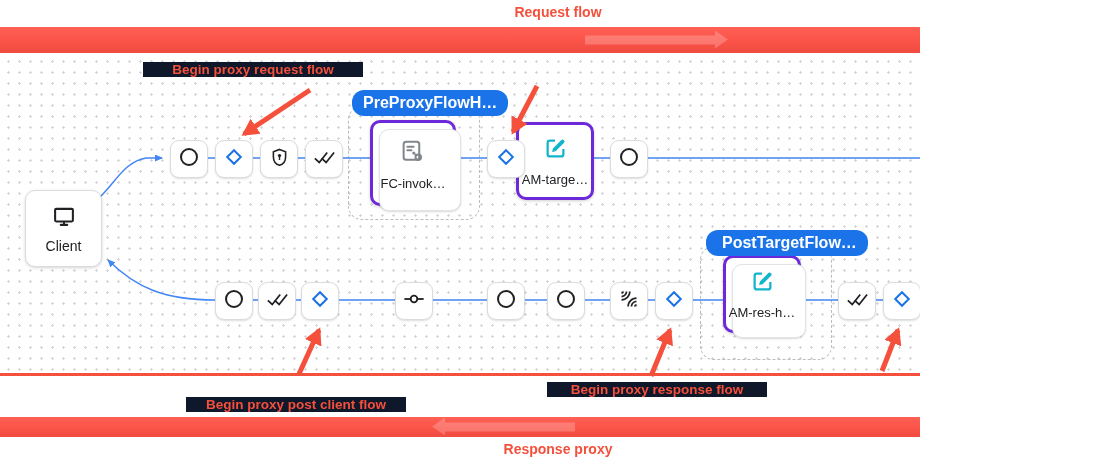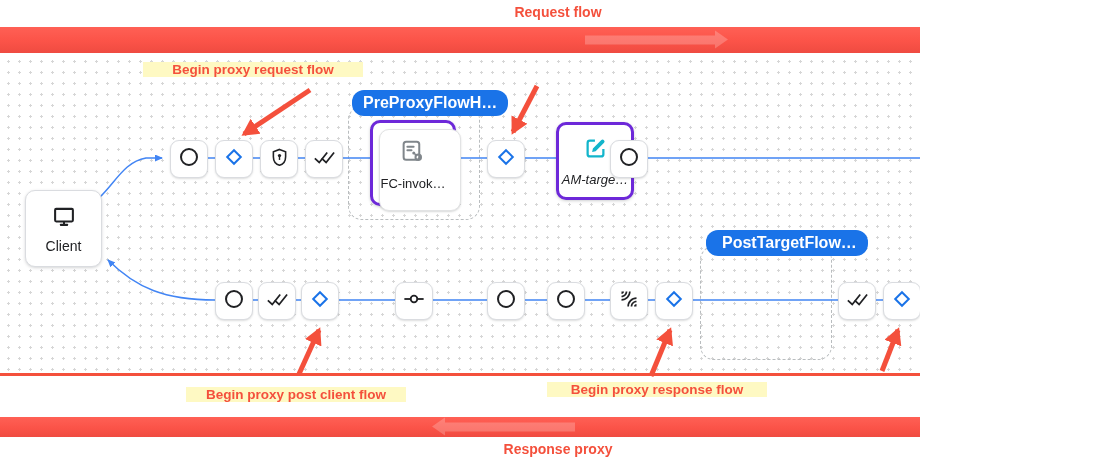--- a/index.html
+++ b/index.html
@@ -16,21 +16,21 @@
   .bar-arrow{position:absolute;top:50%;transform:translateY(-50%);height:9px;background:rgba(255,255,255,.22);}
   .bar-arrow.right{left:585px;width:130px;}
   .bar-arrow.right::after{content:'';position:absolute;right:-13px;top:-5px;border-left:13px solid rgba(255,255,255,.22);
       border-top:9.5px solid transparent;border-bottom:9.5px solid transparent;}
   .bar-arrow.left{left:445px;width:130px;}
   .bar-arrow.left::before{content:'';position:absolute;left:-13px;top:-5px;border-right:13px solid rgba(255,255,255,.22);
       border-top:9.5px solid transparent;border-bottom:9.5px solid transparent;}
   .thin-line{position:absolute;left:0;top:373px;width:1116px;height:3px;background:#f4503c;z-index:5;}
   
   .ann{position:absolute;width:220px;text-align:center;color:#f4503c;font-weight:bold;
-       font-size:13.5px;z-index:7;background:#fef9c3;white-space:nowrap;}
+       font-size:13.5px;z-index:7;background:#0f172a;white-space:nowrap;}
   .flow-title{position:absolute;text-align:center;color:#f4503c;font-weight:bold;font-size:14px;z-index:7;}
   
   .node{position:absolute;width:36px;height:36px;background:#fff;border:1px solid #dadce0;border-radius:9px;
         box-shadow:0 1px 2px rgba(60,64,67,.18);display:flex;align-items:center;justify-content:center;z-index:3;}
   .endpoint{position:absolute;width:75px;height:75px;background:#fff;border:1px solid #dadce0;border-radius:10px;
         box-shadow:0 1px 3px rgba(60,64,67,.22);display:flex;flex-direction:column;align-items:center;
         justify-content:center;gap:5px;z-index:3;font-size:14px;color:#202124;}
   .endpoint.gray{background:#e6e7e7;border-color:#c7c9cb;padding-left:8px;}
   .policy-card{position:absolute;background:#fff;border:3px solid #6d28d9;border-radius:10px;
         box-shadow:0 1px 3px rgba(60,64,67,.25);display:flex;flex-direction:column;align-items:center;
@@ -109,30 +109,39 @@
         <rect x="4.5" y="4.5" width="12.5" height="14.5" rx="2" fill="none" stroke="#80868b" stroke-width="1.6"></rect>
         <path d="M7.5 8.6 H12.5 M7.5 11.4 H10.8" stroke="#80868b" stroke-width="1.6" fill="none" stroke-linecap="round"></path>
         <circle cx="12.6" cy="13.6" r="1.2" fill="#80868b"></circle>
         <path d="M13.4 14.4 L14.8 15.7" stroke="#80868b" stroke-width="1.4"></path>
         <circle cx="16.2" cy="17" r="2.2" fill="none" stroke="#80868b" stroke-width="1.6"></circle>
       </svg>
     </span>
     <span>FC-invok…</span>
   </div>
 
-  <div class="policy-card" style="left:556px;top:122px;width:72px;height:72px;font-style:italic;">
+  <div class="policy-card" style="left:516px;top:122px;width:72px;height:72px;">
     <span>
       <svg width="27" height="27" viewBox="0 0 24 24">
         <path d="M11.5 5 H7 a2 2 0 0 0 -2 2 v10 a2 2 0 0 0 2 2 h10 a2 2 0 0 0 2 -2 v-4.5" fill="none" stroke="#12b5cb" stroke-width="2"></path>
         <path d="M9.7 12 L17.2 4.5 a1.7 1.7 0 0 1 2.4 2.4 L12.1 14.4 L9 15.1 Z" fill="#12b5cb"></path>
       </svg>
     </span>
     <span>AM-targe…</span>
   </div>
 
+  <div class="policy-card stacked" style="left:723px;top:255px;width:72px;height:72px;">
+    <span>
+      <svg width="27" height="27" viewBox="0 0 24 24">
+        <path d="M11.5 5 H7 a2 2 0 0 0 -2 2 v10 a2 2 0 0 0 2 2 h10 a2 2 0 0 0 2 -2 v-4.5" fill="none" stroke="#12b5cb" stroke-width="2"></path>
+        <path d="M9.7 12 L17.2 4.5 a1.7 1.7 0 0 1 2.4 2.4 L12.1 14.4 L9 15.1 Z" fill="#12b5cb"></path>
+      </svg>
+    </span>
+    <span>AM-res-h…</span>
+  </div>
 
   <div class="node" style="left:170px;top:140px;">
     <span><svg width="22" height="22" viewBox="0 0 22 22">
           <circle cx="11" cy="11" r="8" fill="none" stroke="#202124" stroke-width="2"></circle>
         </svg></span>
   </div>
   <div class="node" style="left:215px;top:140px;">
     <span><svg width="18" height="18" viewBox="0 0 18 18">
           <path d="M9 2.2 L15.8 9 L9 15.8 L2.2 9 Z" fill="#fff" stroke="#1a73e8" stroke-width="2"></path>
         </svg></span>
@@ -227,21 +236,21 @@
           <path d="M9 2.2 L15.8 9 L9 15.8 L2.2 9 Z" fill="#fff" stroke="#1a73e8" stroke-width="2"></path>
         </svg></span>
   </div>
   <div class="node" style="left:928px;top:282px;">
     <span><svg width="22" height="22" viewBox="0 0 22 22">
           <circle cx="11" cy="11" r="8" fill="none" stroke="#202124" stroke-width="2"></circle>
         </svg></span>
   </div>
 
   <div class="ann" style="left:143px;top:62px;">Begin proxy request flow</div>
-  <div class="ann" style="left:186px;top:387px;">Begin proxy post client flow</div>
+  <div class="ann" style="left:186px;top:397px;">Begin proxy post client flow</div>
   <div class="ann" style="left:547px;top:382px;">Begin proxy response flow</div>
 
   <svg class="overlay" width="1116" height="475">
     <defs>
       <marker id="rArrow" markerUnits="userSpaceOnUse" markerWidth="20" markerHeight="18" refX="14" refY="9" orient="auto">
         <path d="M0,0 L17,9 L0,18 Z" fill="#f4503c"></path>
       </marker>
     </defs>
     <g stroke="#f4503c" stroke-width="5" fill="none">
       <path d="M310,90 L244,134" marker-end="url(#rArrow)"></path>

